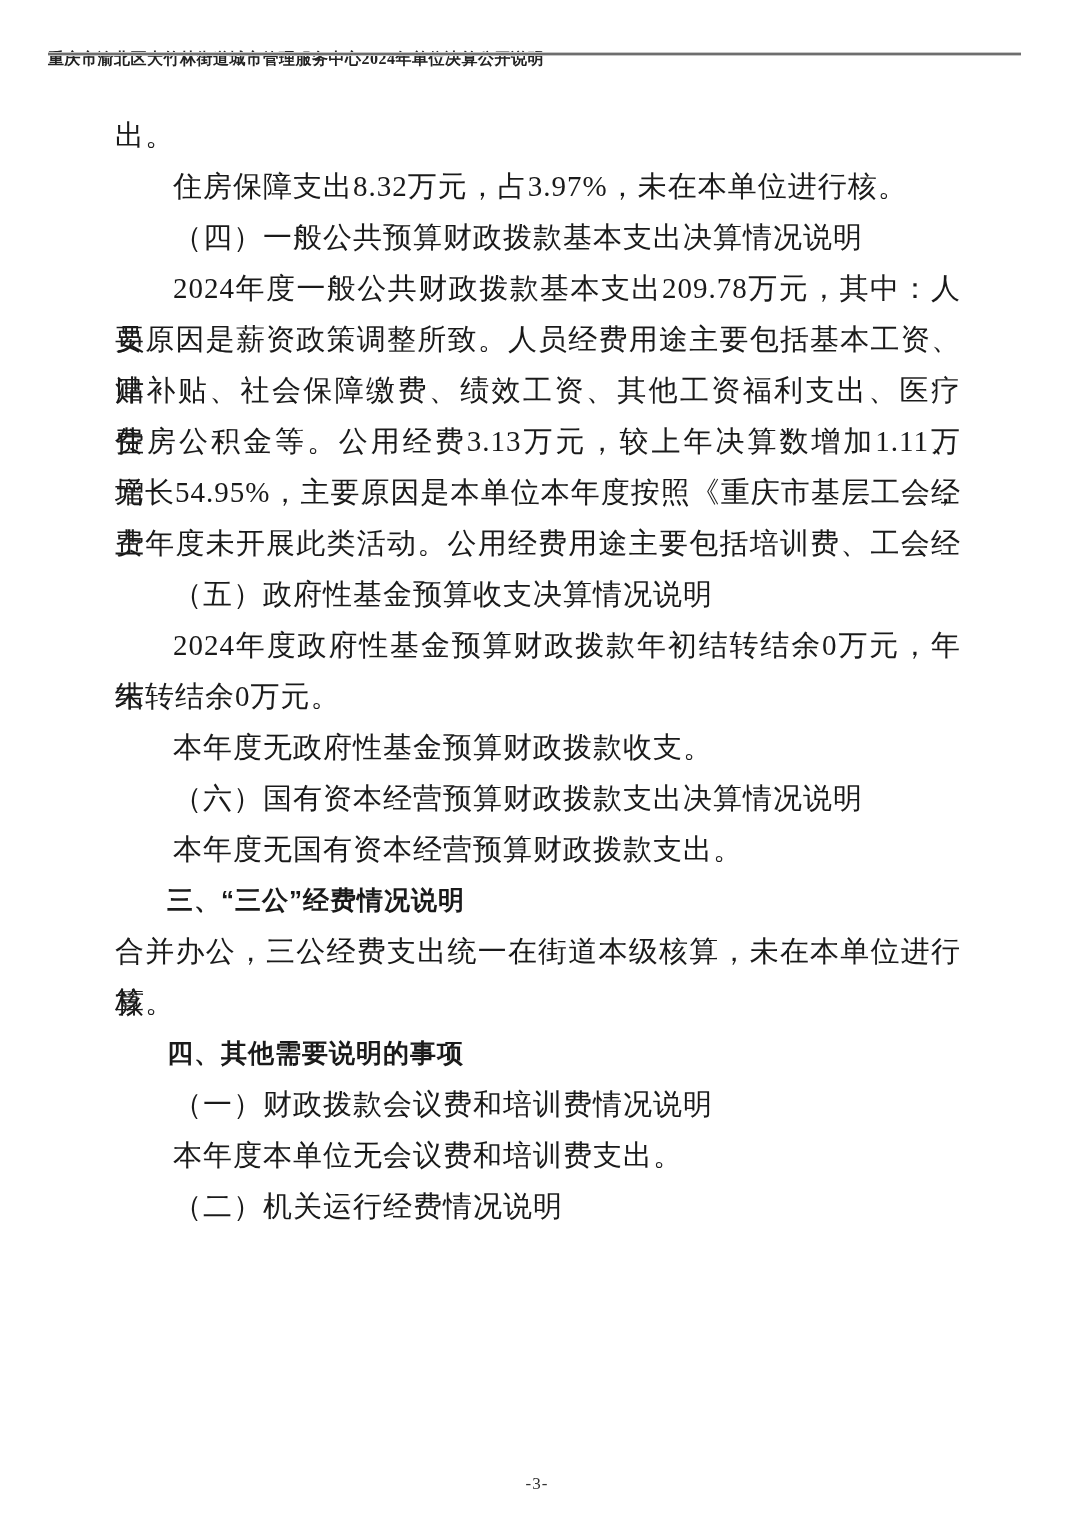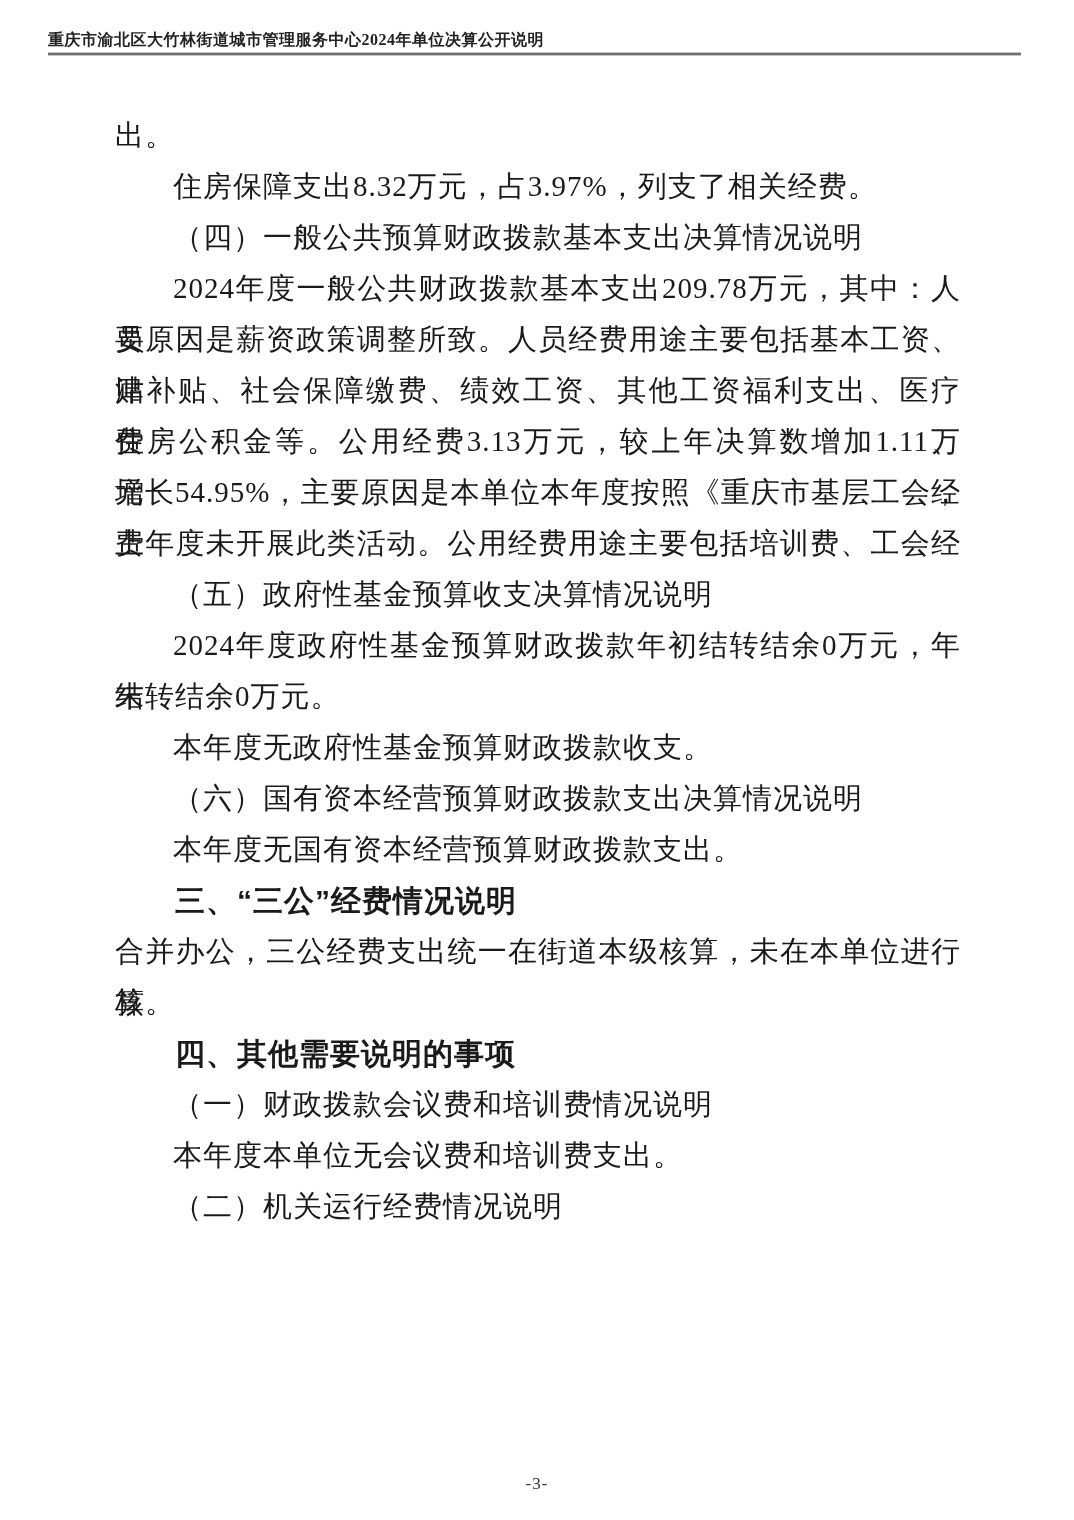--- a/index.html
+++ b/index.html
@@ -22,20 +22,21 @@
     top: 30px;
     width: 974px;
   }
   .page-header-title {
     font-family: "Liberation Serif", "DejaVu Serif", serif;
     font-weight: bold;
     font-size: 16px;
     letter-spacing: 0.5px;
     color: #222222;
     white-space: nowrap;
+    margin-top: 19px;
   }
   .header-rule {
     position: absolute;
     left: 48px;
     top: 52px;
     width: 973px;
     height: 4px;
     background: linear-gradient(to bottom, #c6c6c6 0 25%, #6e6e6e 25% 75%, #c6c6c6 75% 100%);
   }
   .doc-body {
@@ -55,21 +56,21 @@
   .ind {
     text-indent: 2em;
   }
   .jf {
     text-align: justify;
     text-align-last: justify;
   }
   .hd {
     font-family: "Liberation Sans", "DejaVu Sans", sans-serif;
     font-weight: bold;
-    font-size: 30px;
+    font-size: 26px;
     letter-spacing: 1px;
   }
   .page-footer {
     position: absolute;
     left: 0;
     top: 1474px;
     width: 1074px;
     text-align: center;
     font-size: 17px;
     color: #333333;
@@ -82,21 +83,21 @@
 <div class="page">
 
   <div class="page-header">
     <div class="page-header-title">重庆市渝北区大竹林街道城市管理服务中心2024年单位决算公开说明</div>
   </div>
 
   <div class="header-rule"></div>
 
   <div class="doc-body">
     <div class="ln">出。</div>
-    <div class="ln ind">住房保障支出8.32万元，占3.97%，列支了相关经费。</div>
+    <div class="ln ind">住房保障支出8.32万元，占3.97%，未在本单位进行核。</div>
     <div class="ln ind">（四）一般公共预算财政拨款基本支出决算情况说明</div>
     <div class="ln ind jf">2024年度一般公共财政拨款基本支出209.78万元，其中：人员</div>
     <div class="ln jf">要原因是薪资政策调整所致。人员经费用途主要包括基本工资、津</div>
     <div class="ln jf">贴补贴、社会保障缴费、绩效工资、其他工资福利支出、医疗费、</div>
     <div class="ln jf">住房公积金等。公用经费3.13万元，较上年决算数增加1.11万元，</div>
     <div class="ln jf">增长54.95%，主要原因是本单位本年度按照《重庆市基层工会经费</div>
     <div class="ln jf">上年度未开展此类活动。公用经费用途主要包括培训费、工会经</div>
     <div class="ln ind">（五）政府性基金预算收支决算情况说明</div>
     <div class="ln ind jf">2024年度政府性基金预算财政拨款年初结转结余0万元，年末</div>
     <div class="ln">结转结余0万元。</div>

